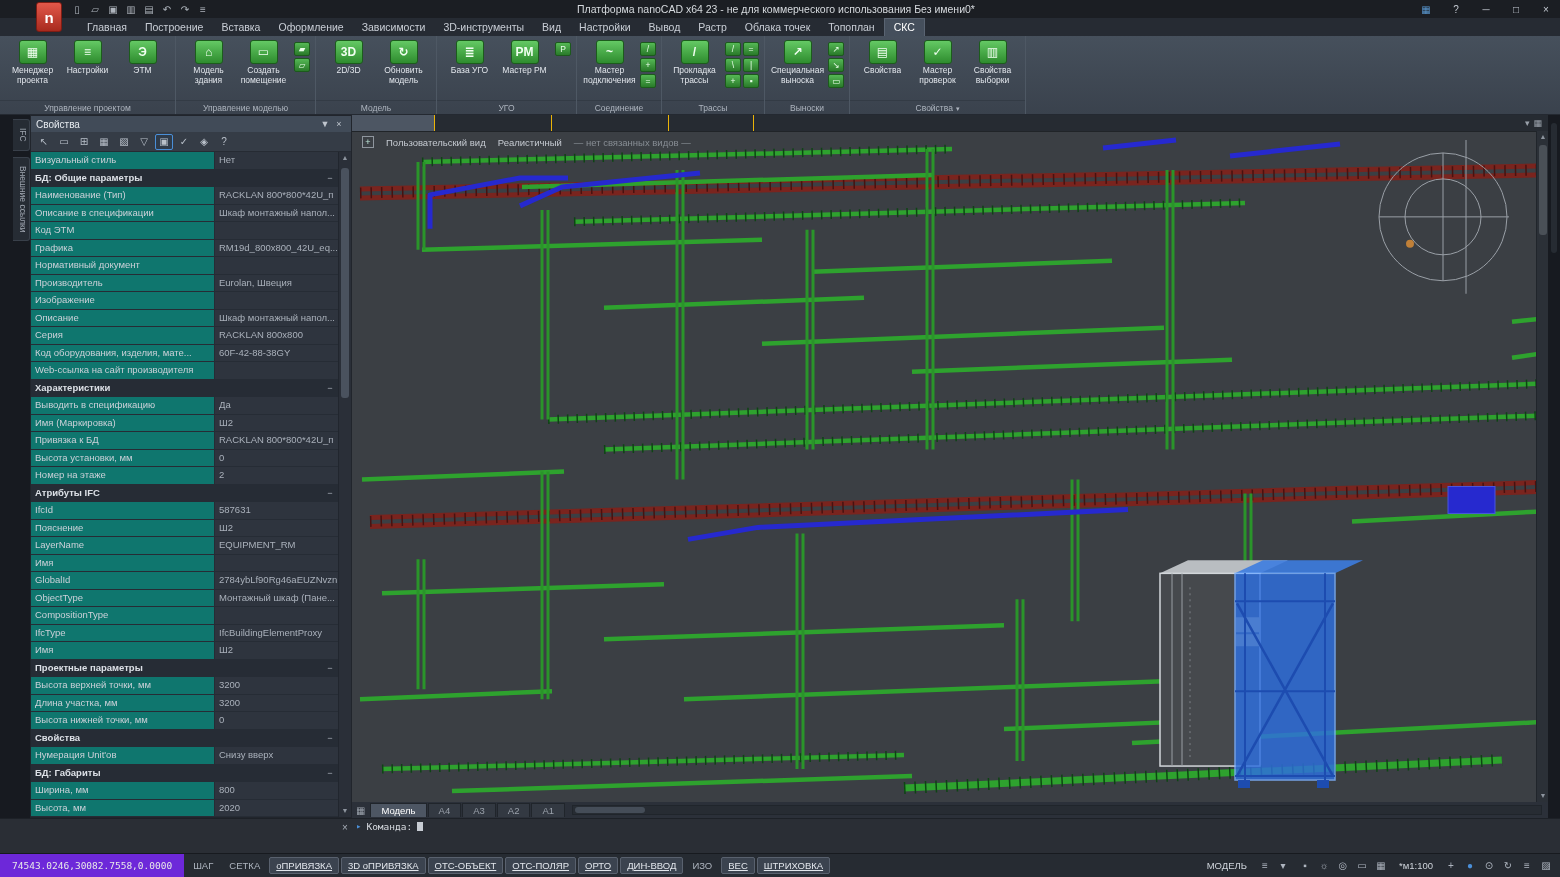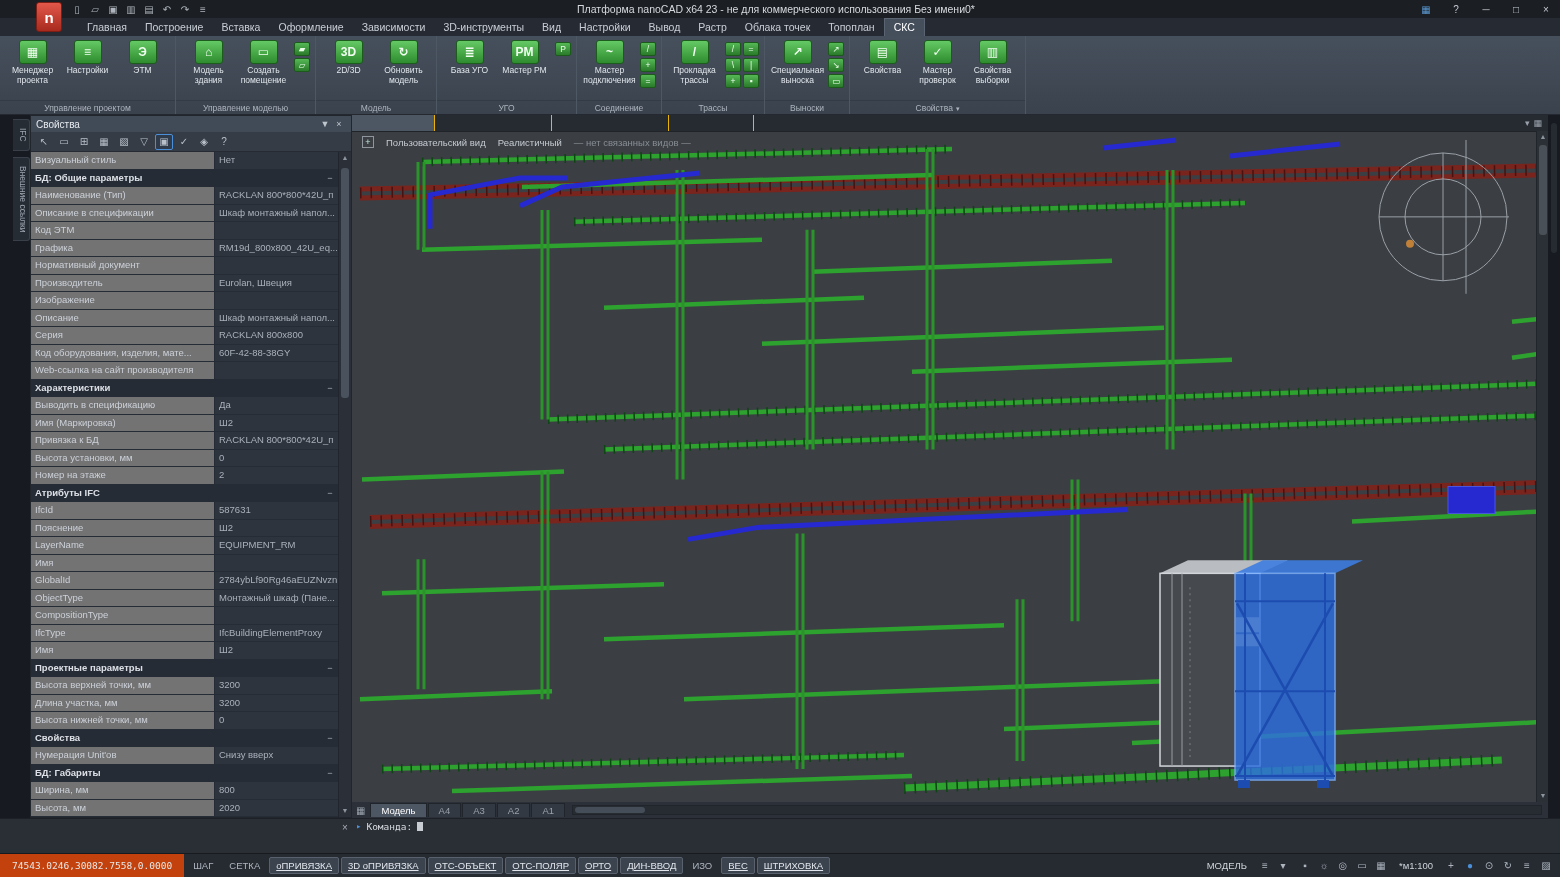--- a/index.html
+++ b/index.html
@@ -53,21 +53,21 @@
   .props { width:322px; background:#333a44; border:1px solid #21252c; display:flex; flex-direction:column; flex:none; }
   .props-header { height:16px; background:#414b58; display:flex; align-items:center; font-size:10px; color:#e6eaef; padding:0 5px; flex:none; }
   .props-header .sp { flex:1; }
   .phbtn { width:14px; color:#bfc5cd; font-size:9px; text-align:center; }
   .props-toolbar { height:20px; background:#353c46; border-bottom:1px solid #262b33; display:flex; align-items:center; gap:2px; padding:0 4px; flex:none; }
   .ptool { width:18px; height:16px; display:flex; align-items:center; justify-content:center; font-size:10px; color:#b9c0ca; border:1px solid transparent; border-radius:2px; }
   .ptool.active { border-color:#4a8fd8; background:#2f3b4a; }
   .props-body { flex:1; display:flex; min-height:0; }
   .prows { flex:1; overflow:hidden; }
   .prow { height:17.5px; display:flex; font-size:9.5px; border-bottom:1px solid #262c35; align-items:stretch; }
-  .plabel { width:184px; background:#737373; padding:2px 4px; color:#ccd1d9; overflow:hidden; white-space:nowrap; border-right:1px solid #262c35; }
+  .plabel { width:184px; background:#0f766e; padding:2px 4px; color:#ccd1d9; overflow:hidden; white-space:nowrap; border-right:1px solid #262c35; }
   .pvalue { flex:1; background:#2e343e; padding:2px 4px; color:#aab1bb; overflow:hidden; white-space:nowrap; }
   .prow .minus { display:none; }
   .prow.section { background:#262c35; }
   .prow.section .plabel { flex:1; width:auto; background:transparent; font-weight:bold; color:#dce0e6; border-right:none; }
   .prow.section .minus { display:flex; width:16px; align-items:center; justify-content:center; color:#aeb5bf; font-size:9px; }
   .prow.section .minus::before { content:"−"; }
   .pscroll { width:13px; background:#2a2f38; border-left:1px solid #21262e; position:relative; flex:none; }
   .sarrow { position:absolute; left:0; width:12px; height:12px; color:#8d949e; font-size:7px; text-align:center; line-height:12px; }
   .sarrow.up { top:0; } .sarrow.up::before { content:"▲"; }
   .sarrow.dn { bottom:0; } .sarrow.dn::before { content:"▼"; }
@@ -101,21 +101,21 @@
   .cmd-close { position:absolute; left:342px; top:3px; color:#a6adb6; font-size:10px; }
   .cmd-line { height:11px; line-height:11px; white-space:nowrap; overflow:hidden;
               font-family:"DejaVu Sans Mono","Liberation Mono",monospace; font-size:9.5px; color:#98a0a9; }
   .cmd-line.l2 { color:#c4c9d1; }
   .cmd-line.prompt { color:#d6dae0; display:flex; align-items:center; gap:5px; }
   .cmd-ic { color:#4a8fd8; font-size:9px; }
   .caret { display:inline-block; width:6px; height:9px; background:#c8cdd4; }
 
   
   .statusbar { height:24px; background:#262b32; border-top:1px solid #171a1f; display:flex; align-items:center; font-size:9.5px; gap:2px; padding-right:6px; flex:none; }
-  .coords { background:#c2410c; color:#e8e8e8; font-family:"DejaVu Sans Mono",monospace; font-size:9.5px; padding:0 12px; height:100%; display:flex; align-items:center; min-width:178px; flex:none; }
+  .coords { background:#6d28d9; color:#e8e8e8; font-family:"DejaVu Sans Mono",monospace; font-size:9.5px; padding:0 12px; height:100%; display:flex; align-items:center; min-width:178px; flex:none; }
   .toggle { padding:3px 7px; color:#aeb5bf; white-space:nowrap; }
   .toggle.active { background:#3b434f; border:1px solid #59616e; border-radius:2px; color:#e2e6ec; padding:2px 6px;text-decoration:underline; }
   .sright { margin-left:auto; display:flex; align-items:center; gap:6px; }
   .model-lbl { color:#cfd4db; padding:2px 4px; }
   .sic { width:16px; height:15px; display:flex; align-items:center; justify-content:center; color:#aeb5bf; font-size:10px; }
   .scale { color:#cfd4db; white-space:nowrap; padding:0 4px; }
 
   
   .cad .r  { stroke:#7a241e; stroke-width:5;   fill:none; }
   .cad .rr { stroke:#471210; stroke-width:11;  fill:none; stroke-dasharray:1.5 9; }

